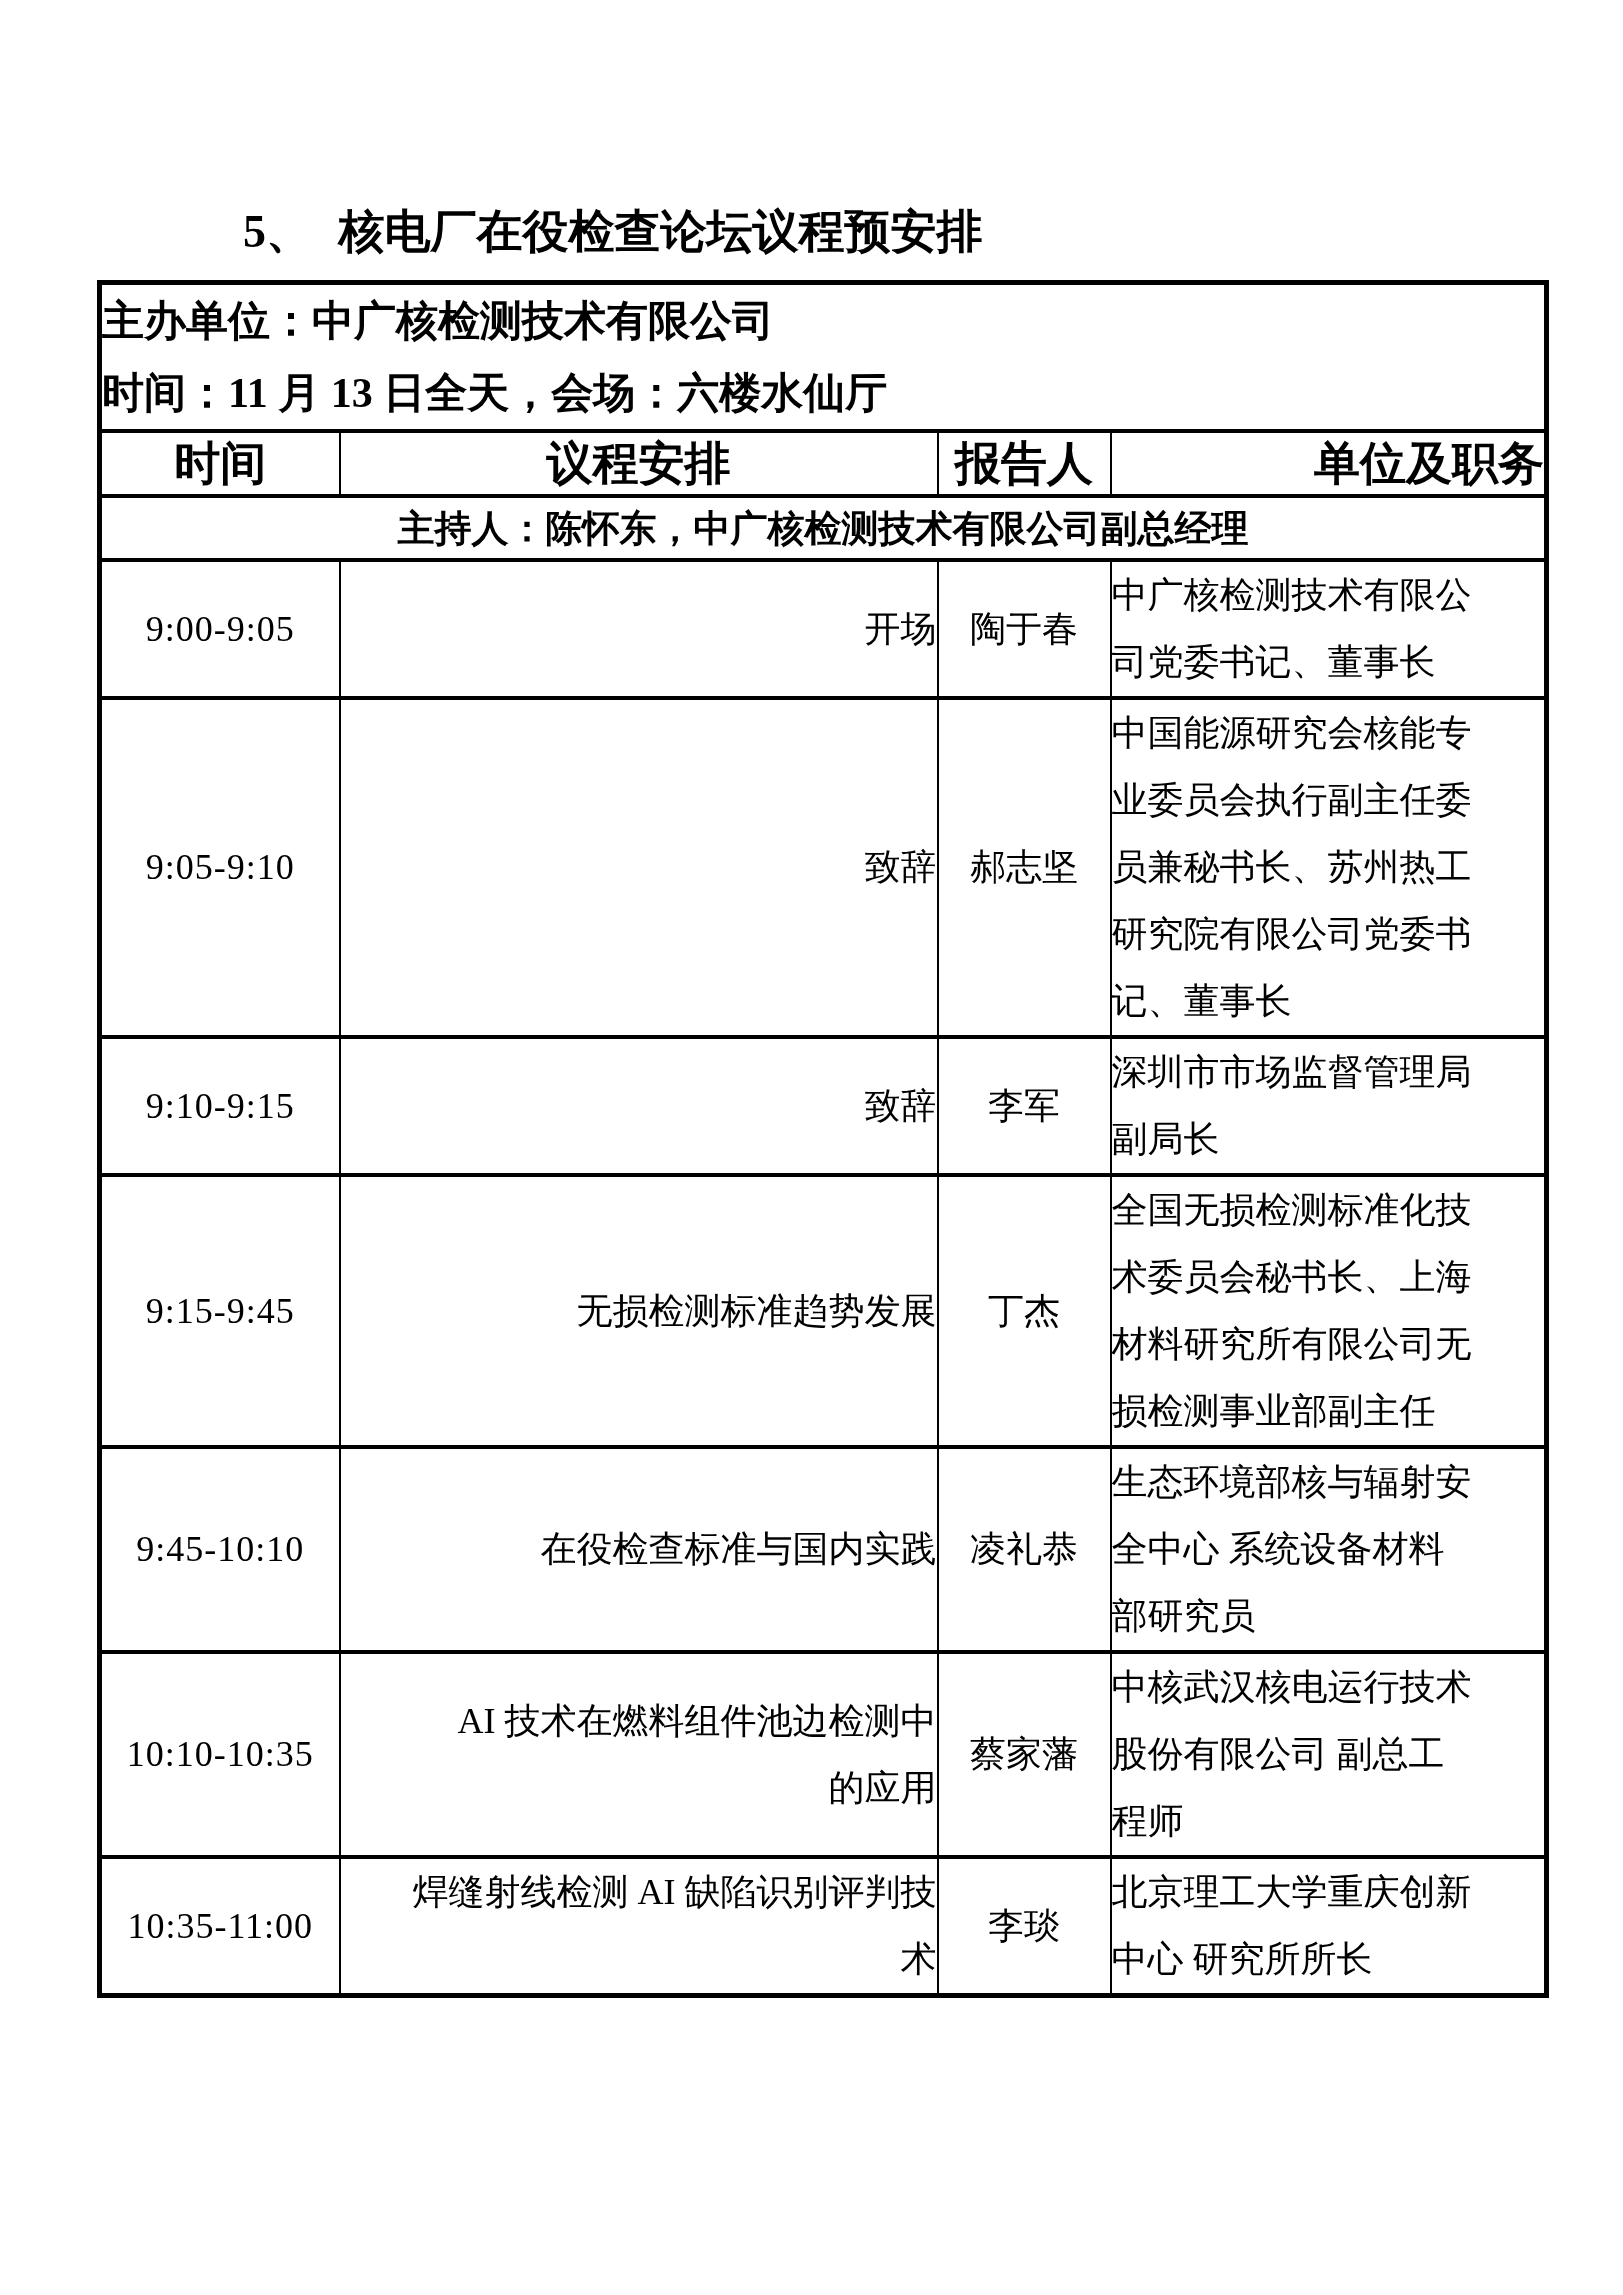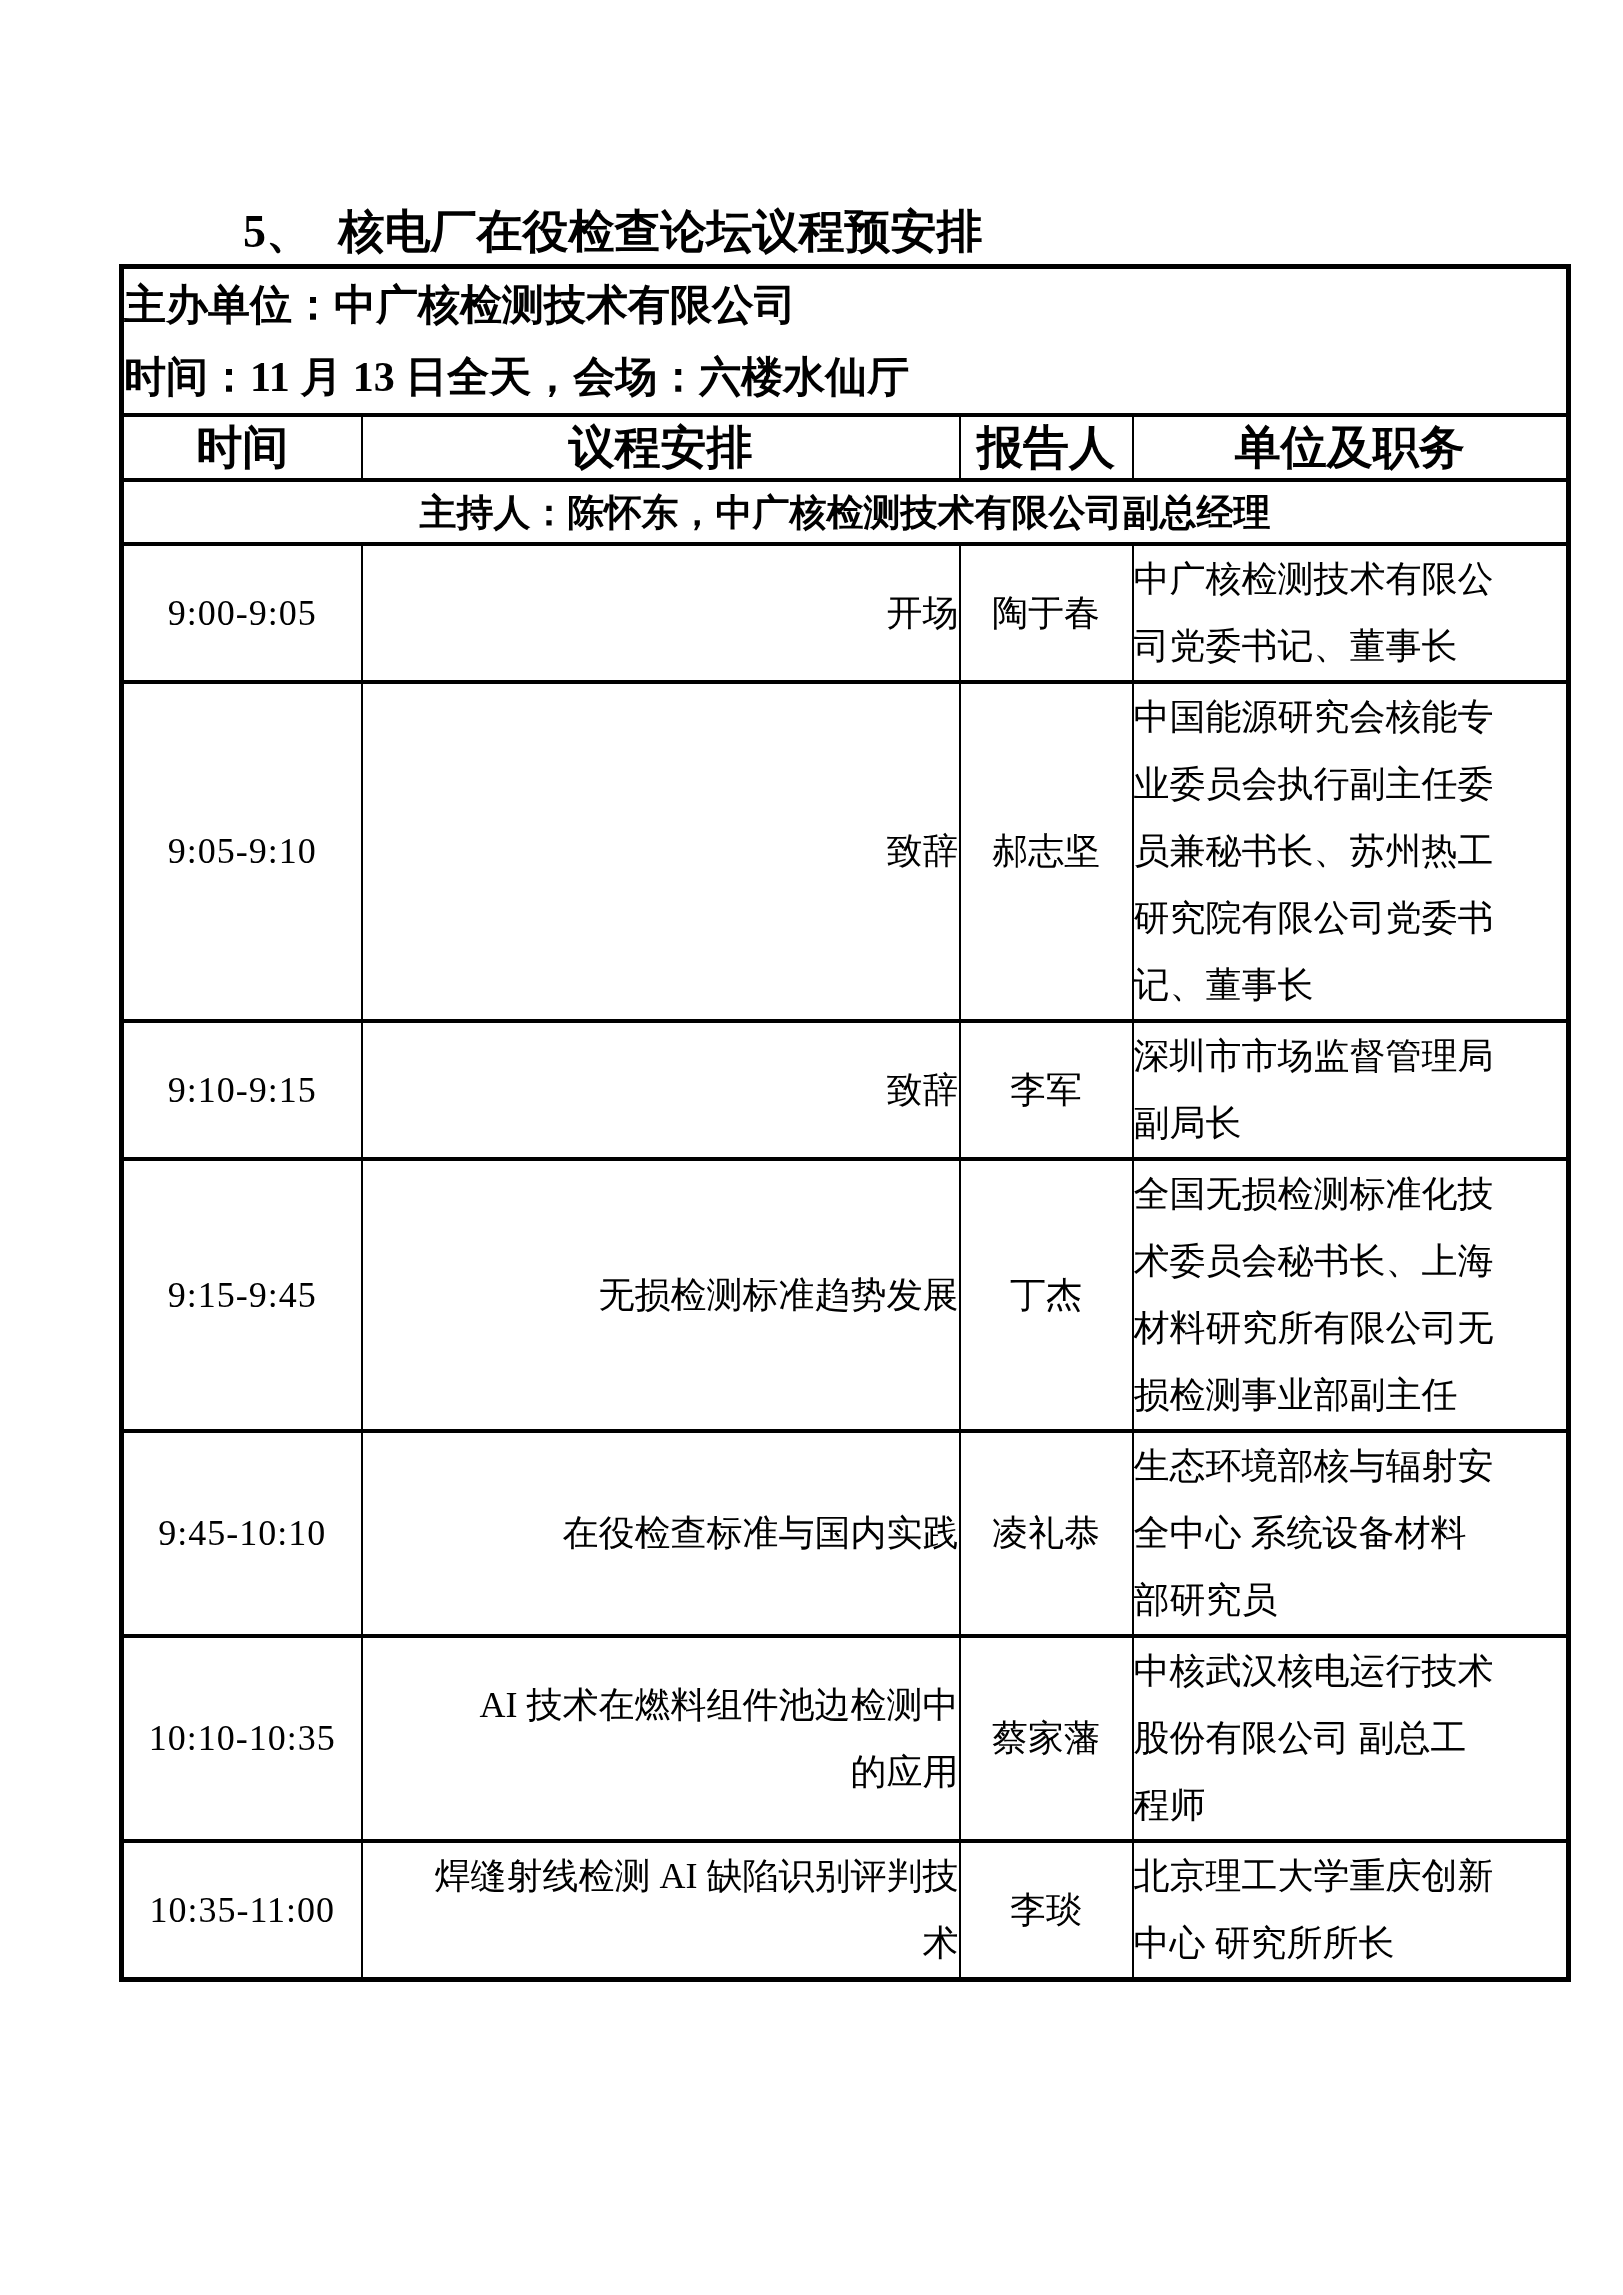--- a/index.html
+++ b/index.html
@@ -23,26 +23,25 @@
     line-height: 64px;
     white-space: nowrap;
   }
   .title-num {
     display: inline-block;
     margin-right: 26.6px;
   }
   table.agenda {
     position: absolute;
     left: 97px;
-    top: 264px;
+    top: 280px;
     width: 1447px;
     border-collapse: collapse;
     table-layout: fixed;
     border: 5.1px solid #000000;
-    margin-left: 22px;
   }
   table.agenda td {
     border-left: 2px solid #000000;
     border-right: 2px solid #000000;
     border-top: 4.1px solid #000000;
     border-bottom: 4.1px solid #000000;
     vertical-align: middle;
     white-space: pre-line;
     overflow: hidden;
     padding: 0;
@@ -55,21 +54,21 @@
     padding-left: 16.4px;
   }
   tr.header-row td {
     font-weight: bold;
     font-size: 46px;
     line-height: 51px;
   }
   td.h-time   { text-align: center; }
   td.h-agenda { text-align: center; padding-left: 18.4px; }
   td.h-speaker{ text-align: center; }
-  td.h-unit   { text-align: center; padding-left: 19.4px; }
+  td.h-unit   { text-align: right; padding-left: 19.4px; }
   td.moderator-cell {
     text-align: center;
     font-weight: bold;
     font-size: 37px;
     line-height: 51px;
   }
   tr.body-row td {
     font-size: 36px;
     line-height: 67px;
     font-weight: normal;

